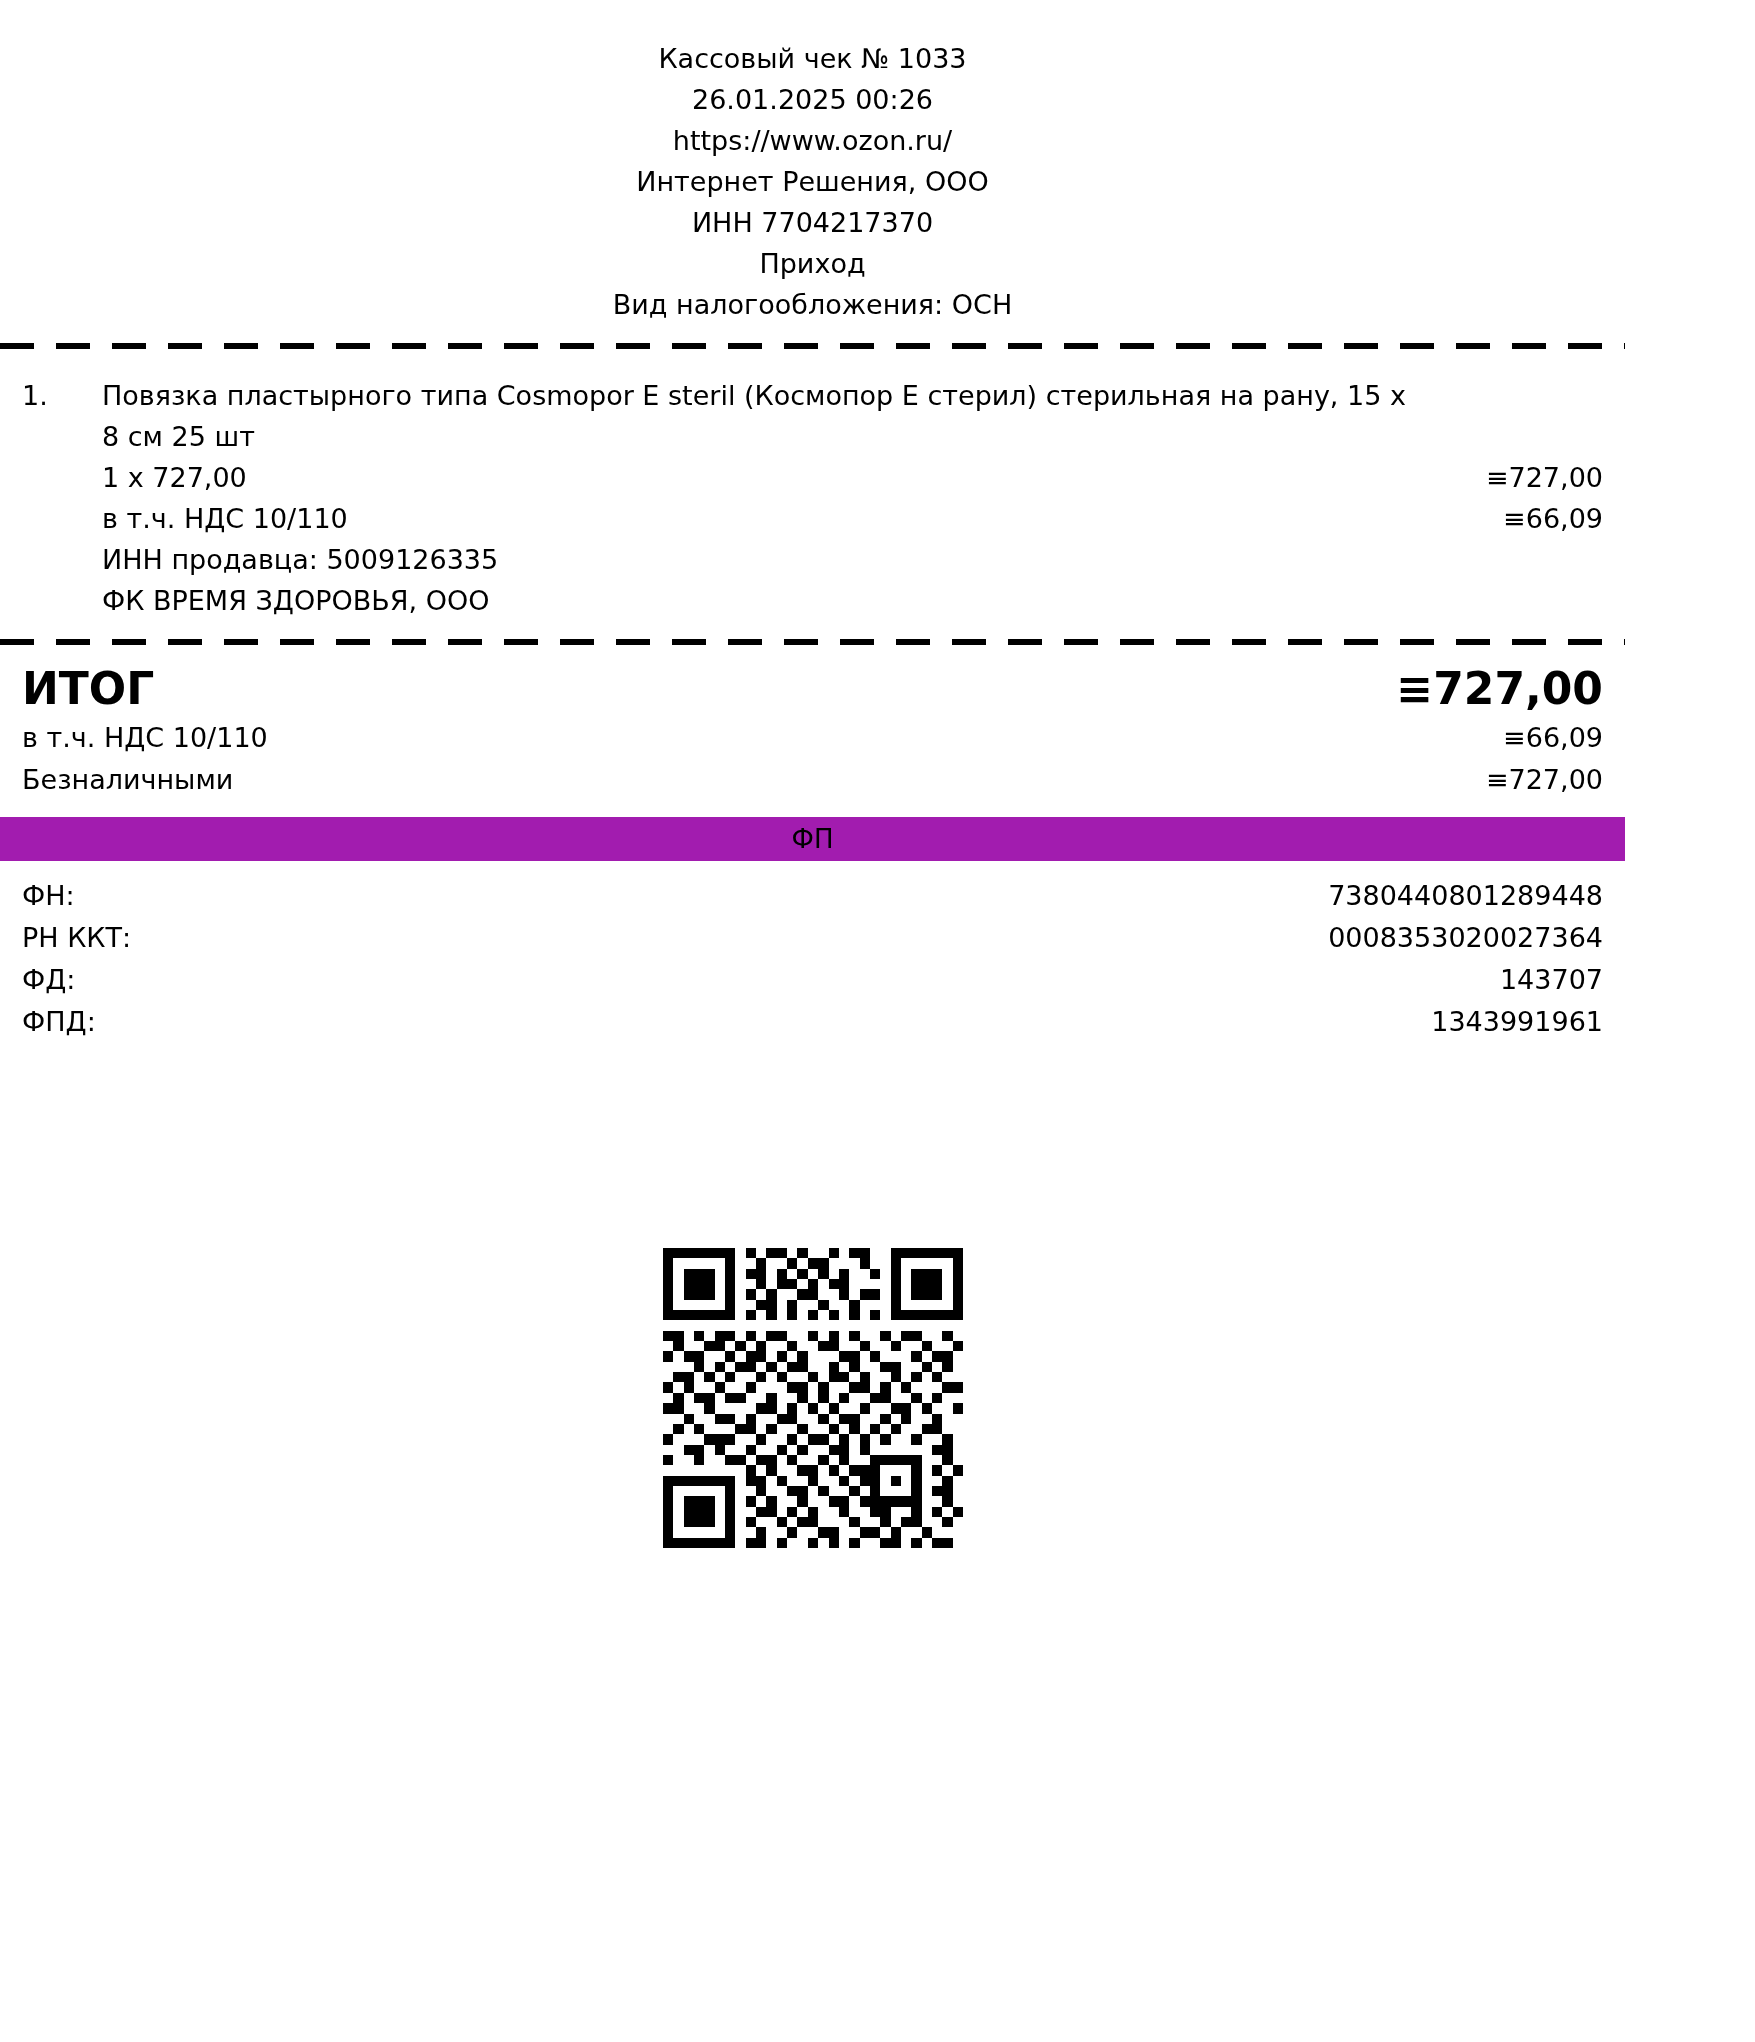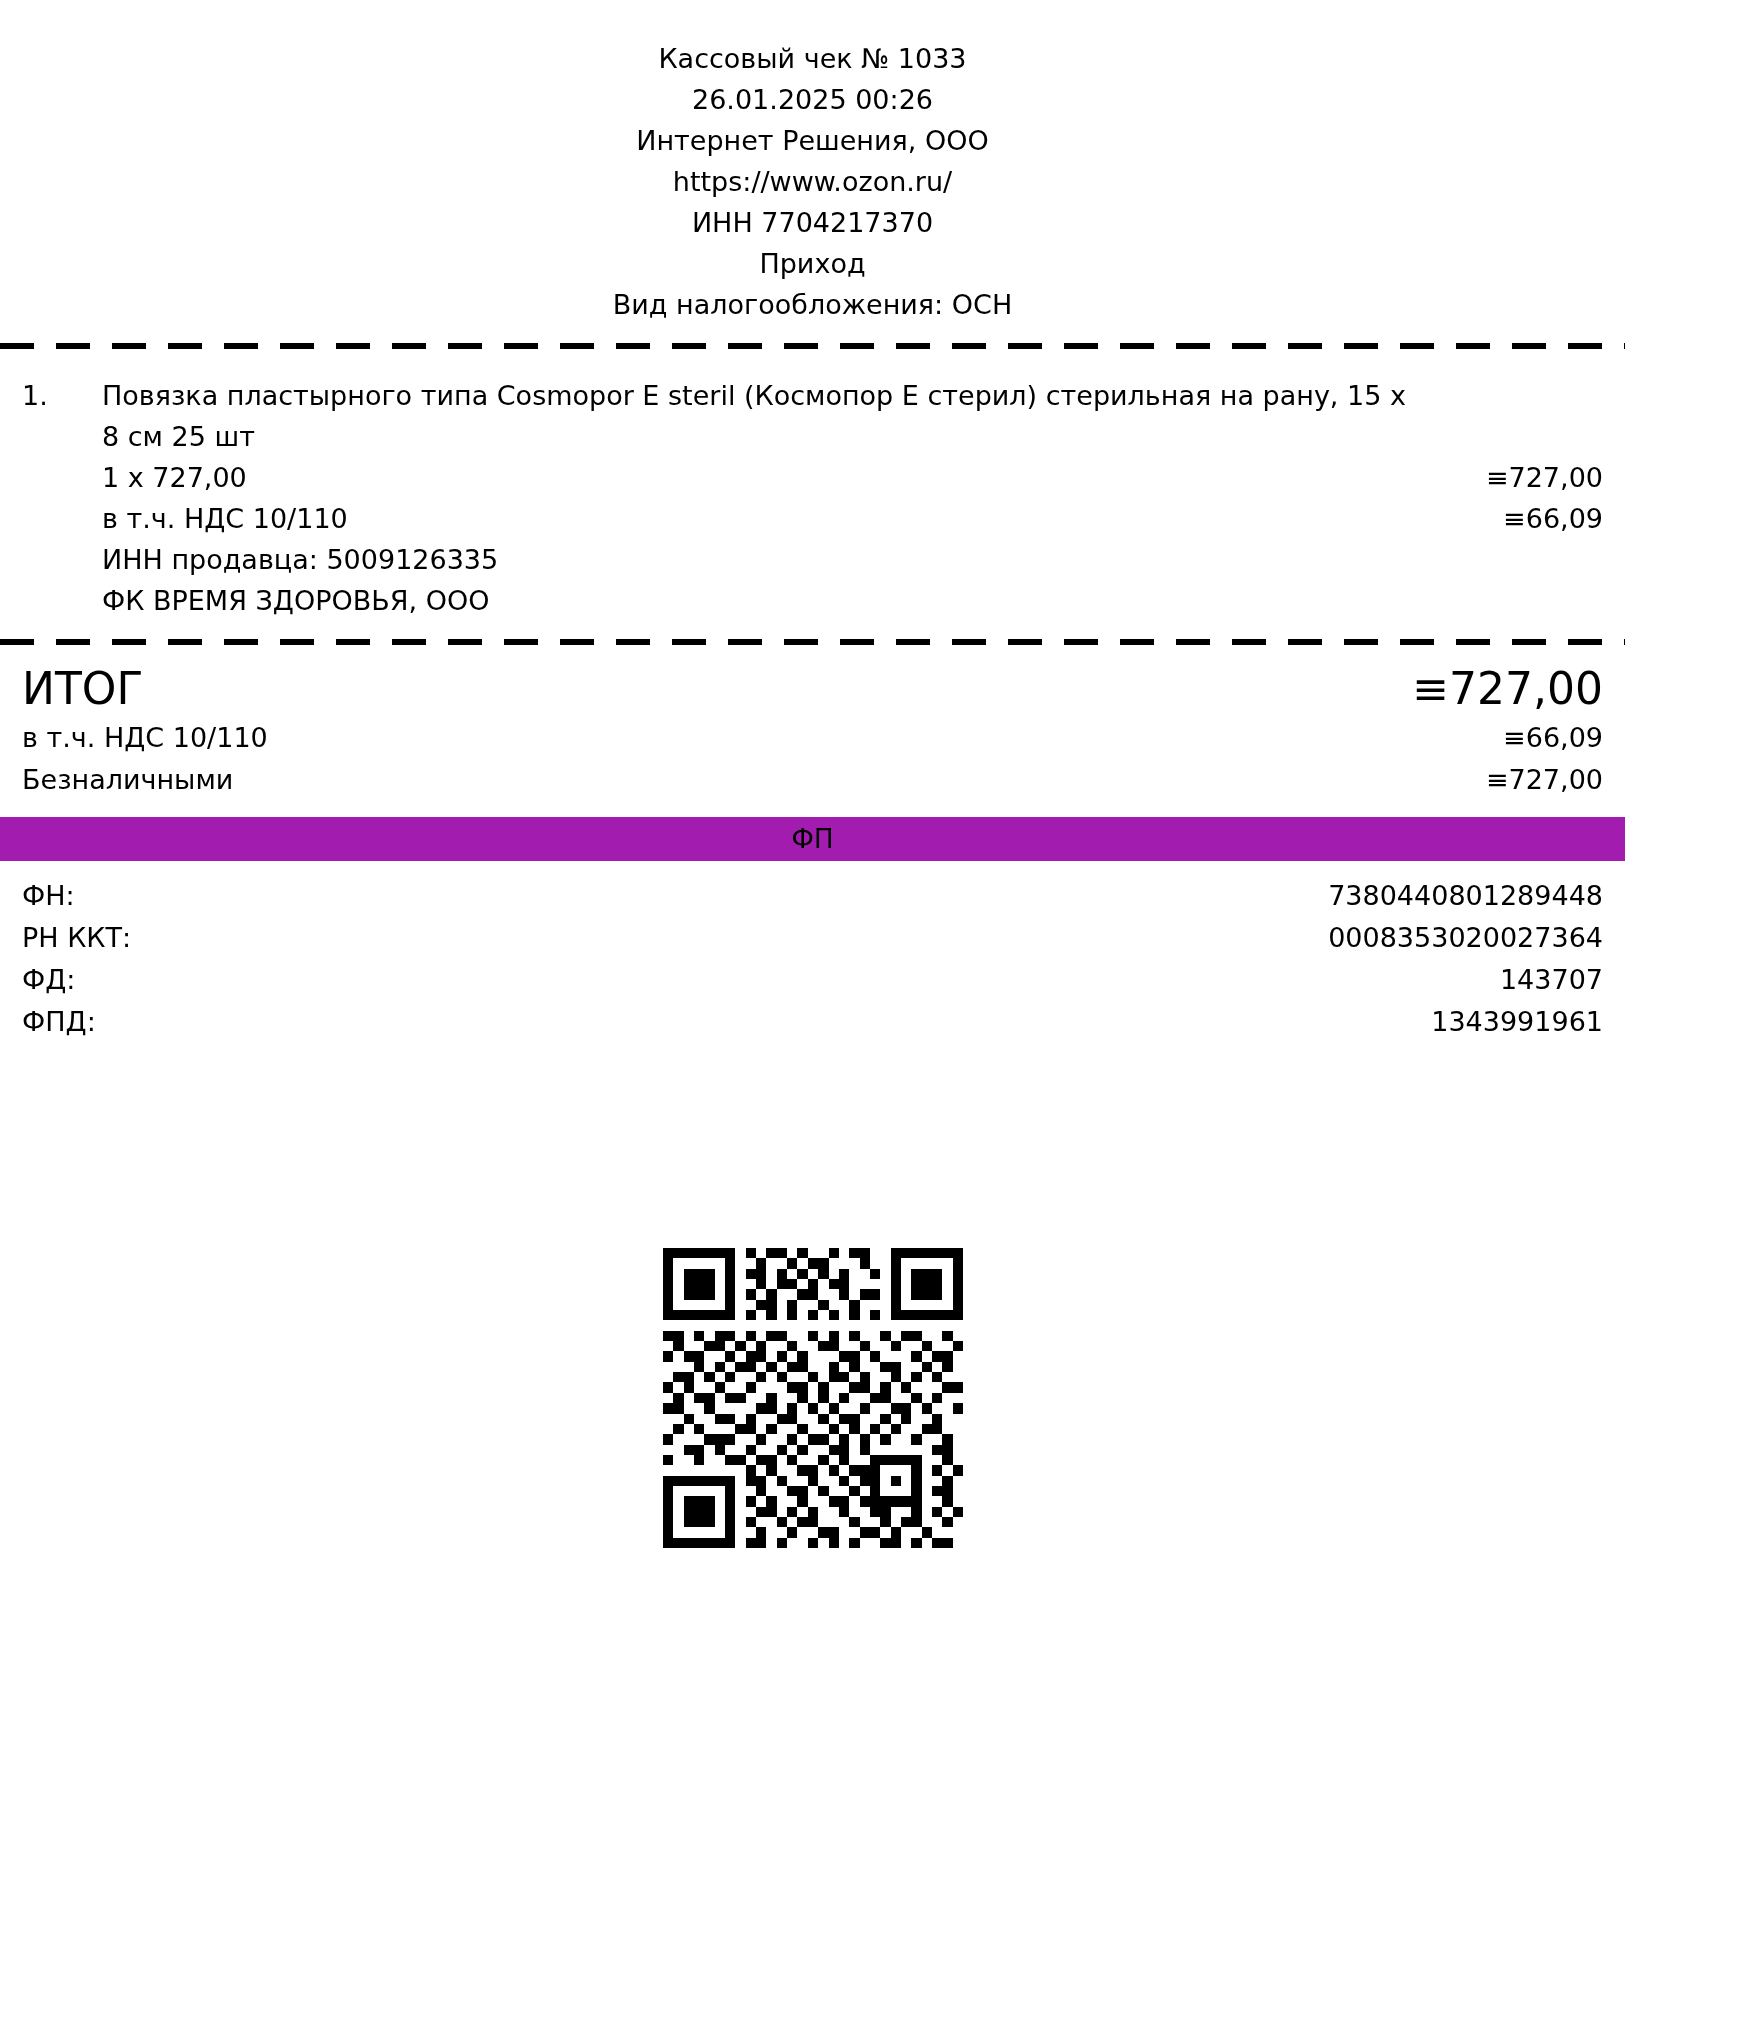--- a/index.html
+++ b/index.html
@@ -81,21 +81,21 @@
   }
   .total-row {
     display: flex;
     justify-content: space-between;
     align-items: baseline;
     font-size: 27px;
     line-height: 42px;
   }
   .total-row.big {
     font-size: 44px;
-    font-weight: normal;
+    font-weight: bold;
     line-height: 56px;
   }
   .total-row .right { white-space: nowrap; }
 
   
   .fp-band {
     margin-top: 16px;
     background: #a21caf;
     text-align: center;
     font-size: 26px;
@@ -130,22 +130,22 @@
   }
 </style>
 </head>
 <body>
 
 <div class="receipt">
 
   <div class="header">
     <div>Кассовый чек № 1033</div>
     <div>26.01.2025 00:26</div>
+    <div>https://www.ozon.ru/</div>
     <div>Интернет Решения, ООО</div>
-    <div>https://www.ozon.ru/</div>
     <div>ИНН 7704217370</div>
     <div>Приход</div>
     <div>Вид налогообложения: ОСН</div>
   </div>
 
   <div class="dashed"></div>
 
   <div class="items">
     <div class="item">
       <div class="item-title-row">

